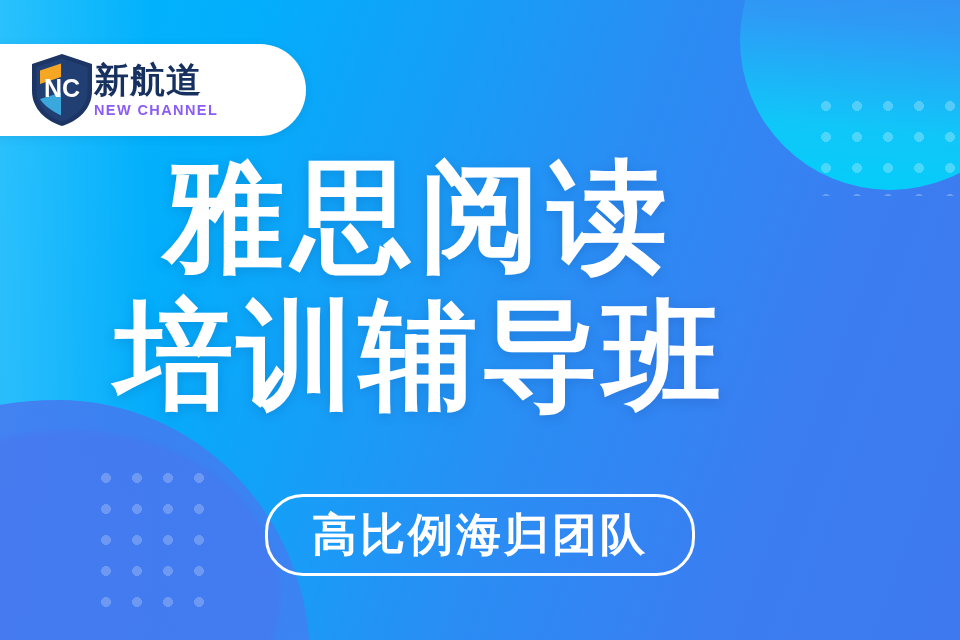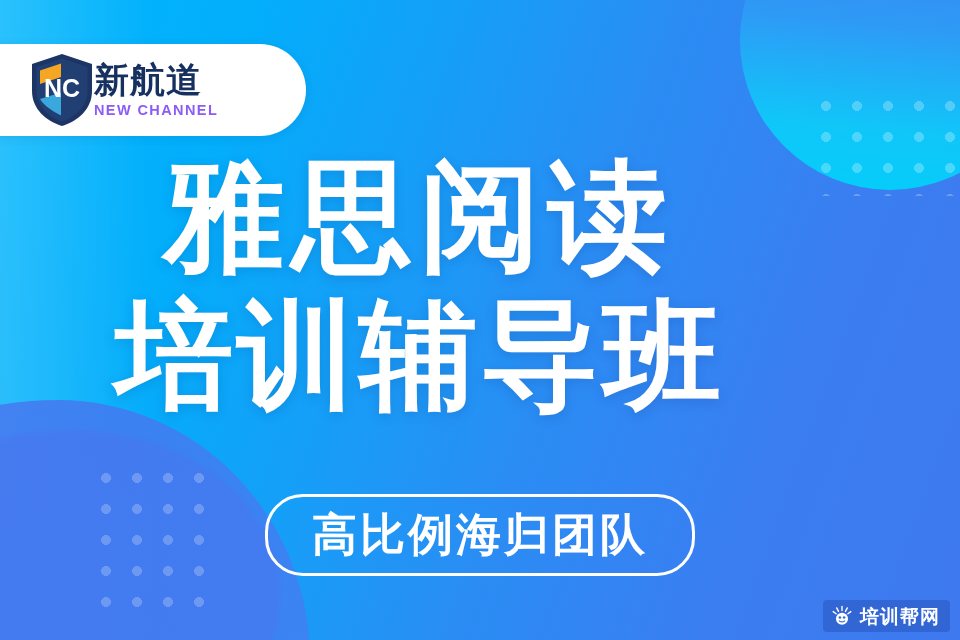--- a/index.html
+++ b/index.html
@@ -232,30 +232,14 @@
 
   <div id="headline">
     <div class="title-line" id="title-line-1">雅思阅读</div>
     <div class="title-line" id="title-line-2">培训辅导班</div>
   </div>
 
   <div id="subtitle-pill">
     <div id="subtitle-text">高比例海归团队</div>
   </div>
 
-  <div id="watermark">
-    <svg id="watermark-icon" width="22" height="22" viewBox="0 0 24 24">
-      <g stroke="#ffffff" stroke-width="1.5" stroke-linecap="round">
-        <line x1="12" y1="1.5" x2="12" y2="6"></line>
-        <line x1="6.2" y1="3.2" x2="8.2" y2="7"></line>
-        <line x1="17.8" y1="3.2" x2="15.8" y2="7"></line>
-        <line x1="2.4" y1="7.2" x2="5.6" y2="9.6"></line>
-        <line x1="21.6" y1="7.2" x2="18.4" y2="9.6"></line>
-      </g>
-      <circle cx="12" cy="15" r="6.6" fill="#ffffff"></circle>
-      <circle cx="9.7" cy="13.6" r="1.45" fill="#3a6fd8"></circle>
-      <circle cx="14.3" cy="13.6" r="1.45" fill="#3a6fd8"></circle>
-      <path d="M9.2 17.4 Q12 19.6 14.8 17.4" stroke="#3a6fd8" stroke-width="1.3" fill="none" stroke-linecap="round"></path>
-    </svg>
-    <div id="watermark-text">培训帮网</div>
-  </div>
 
 </div>
 
 </body></html>

